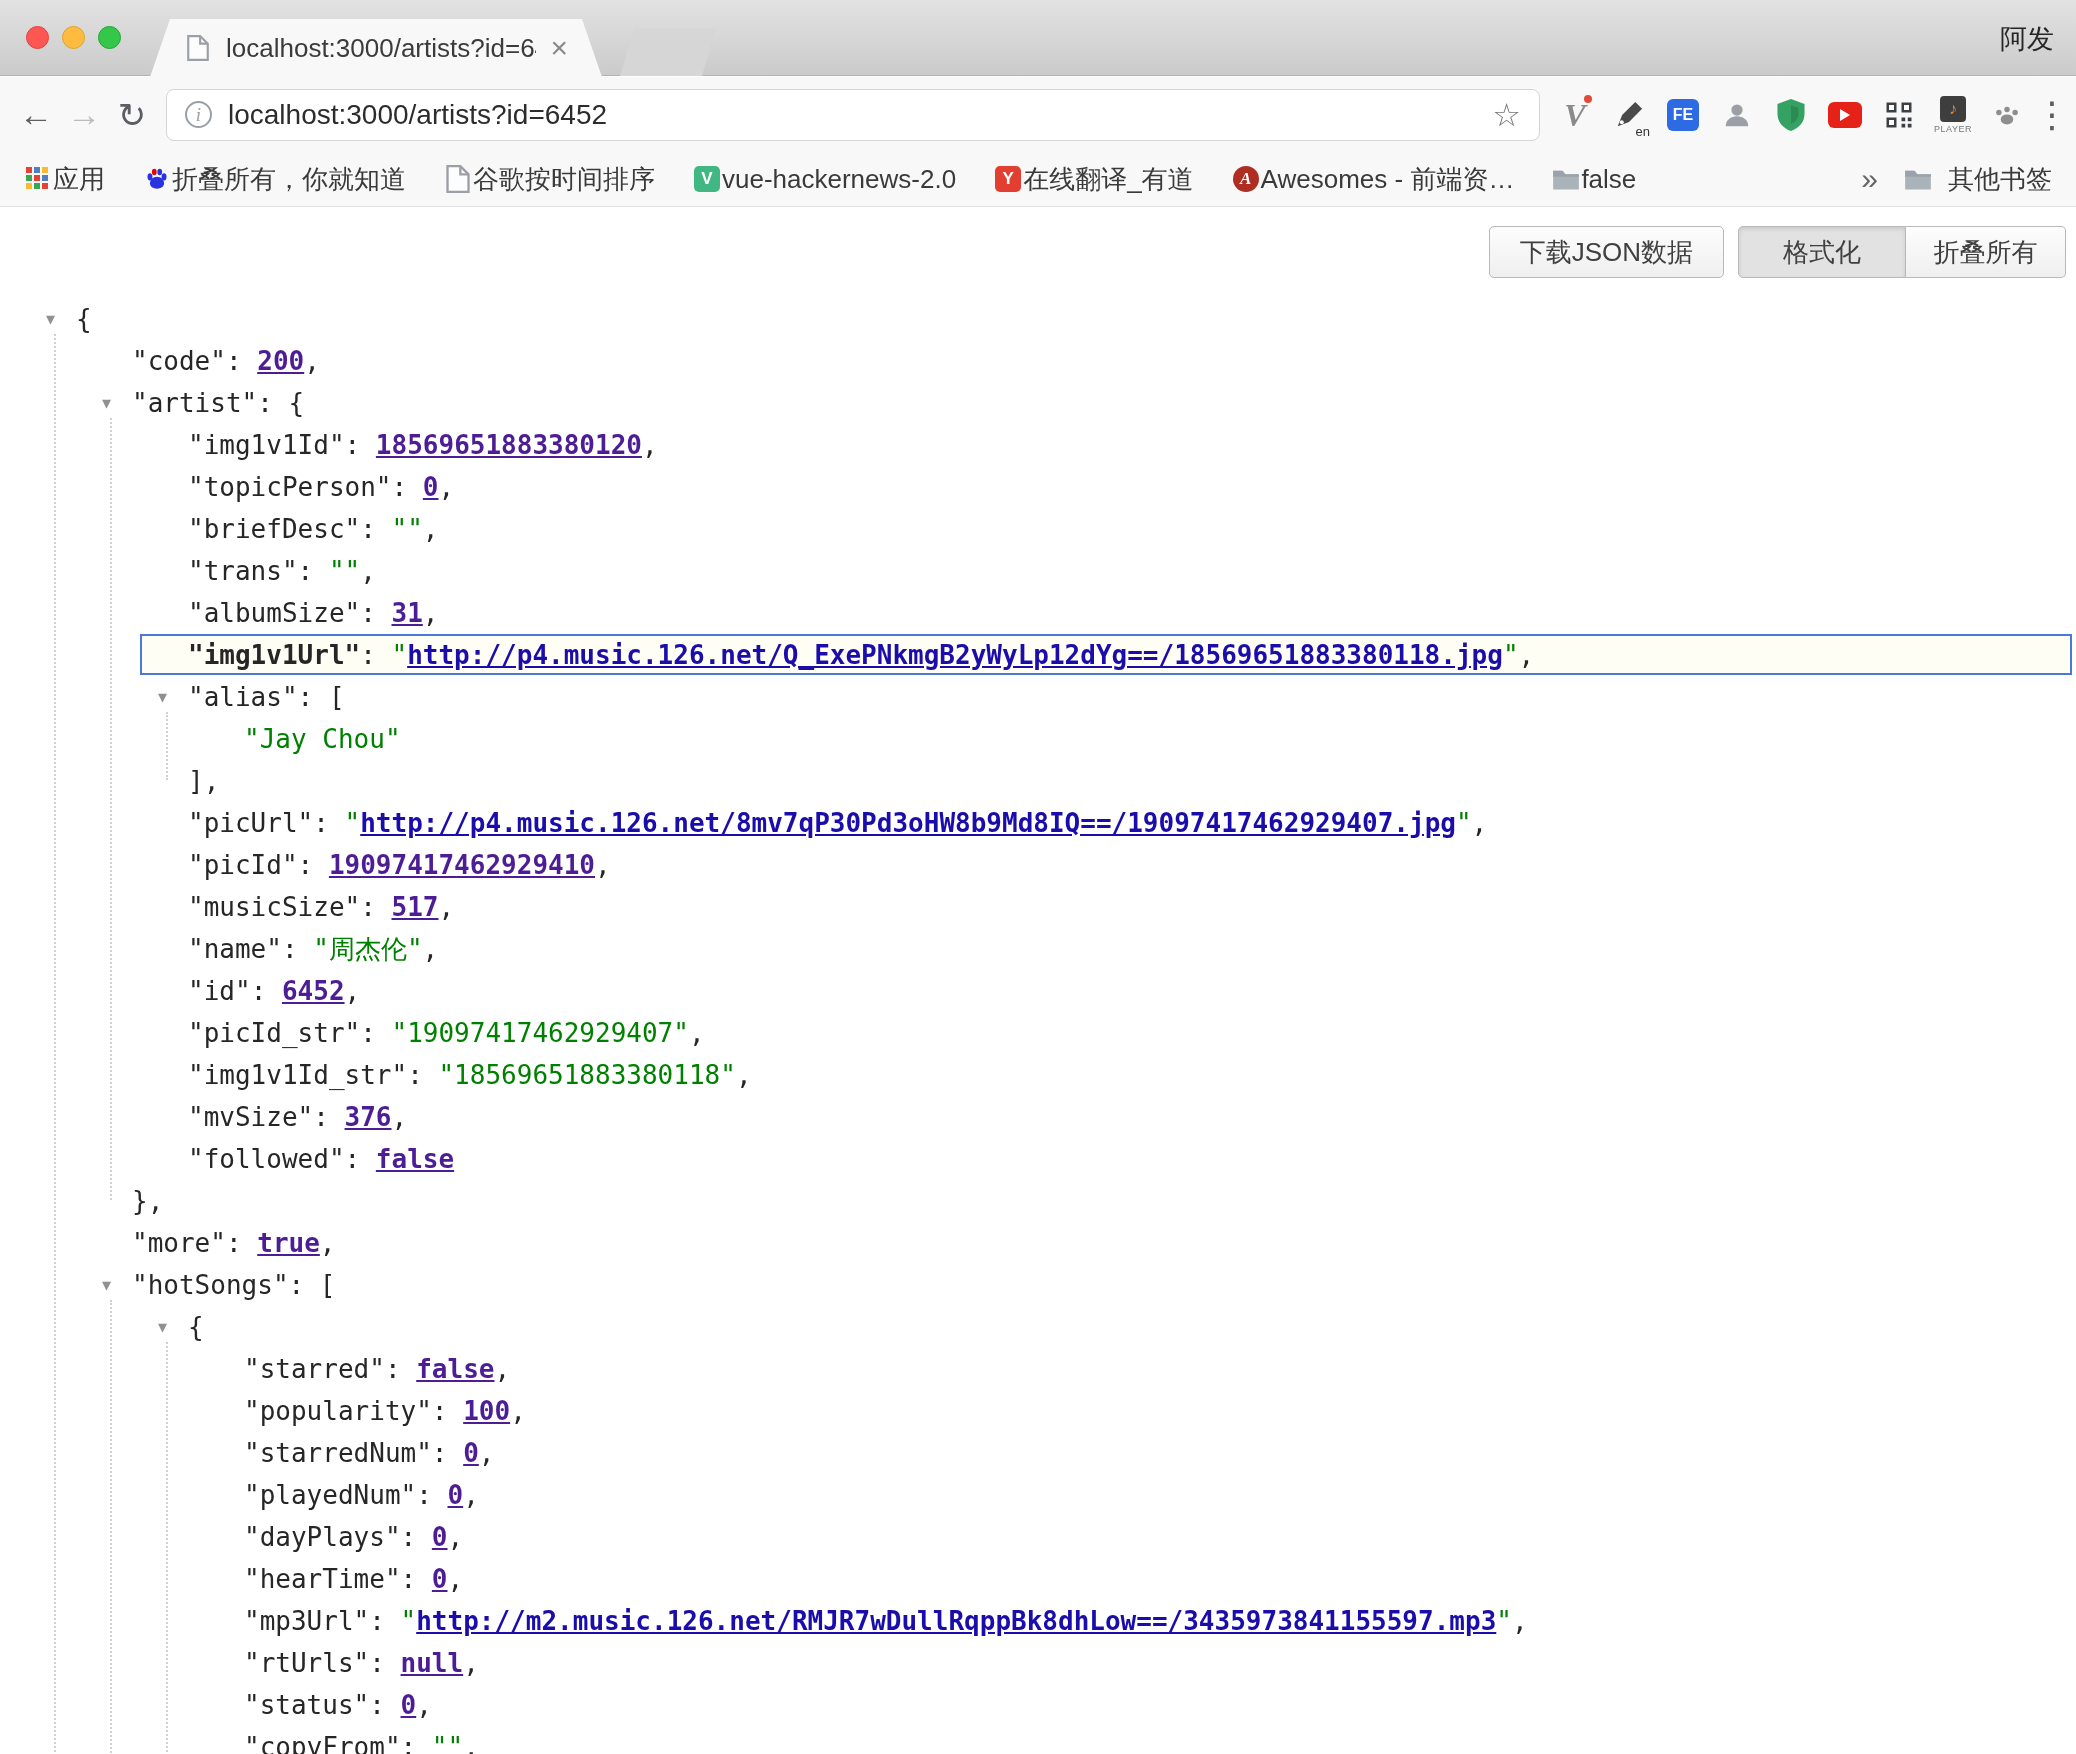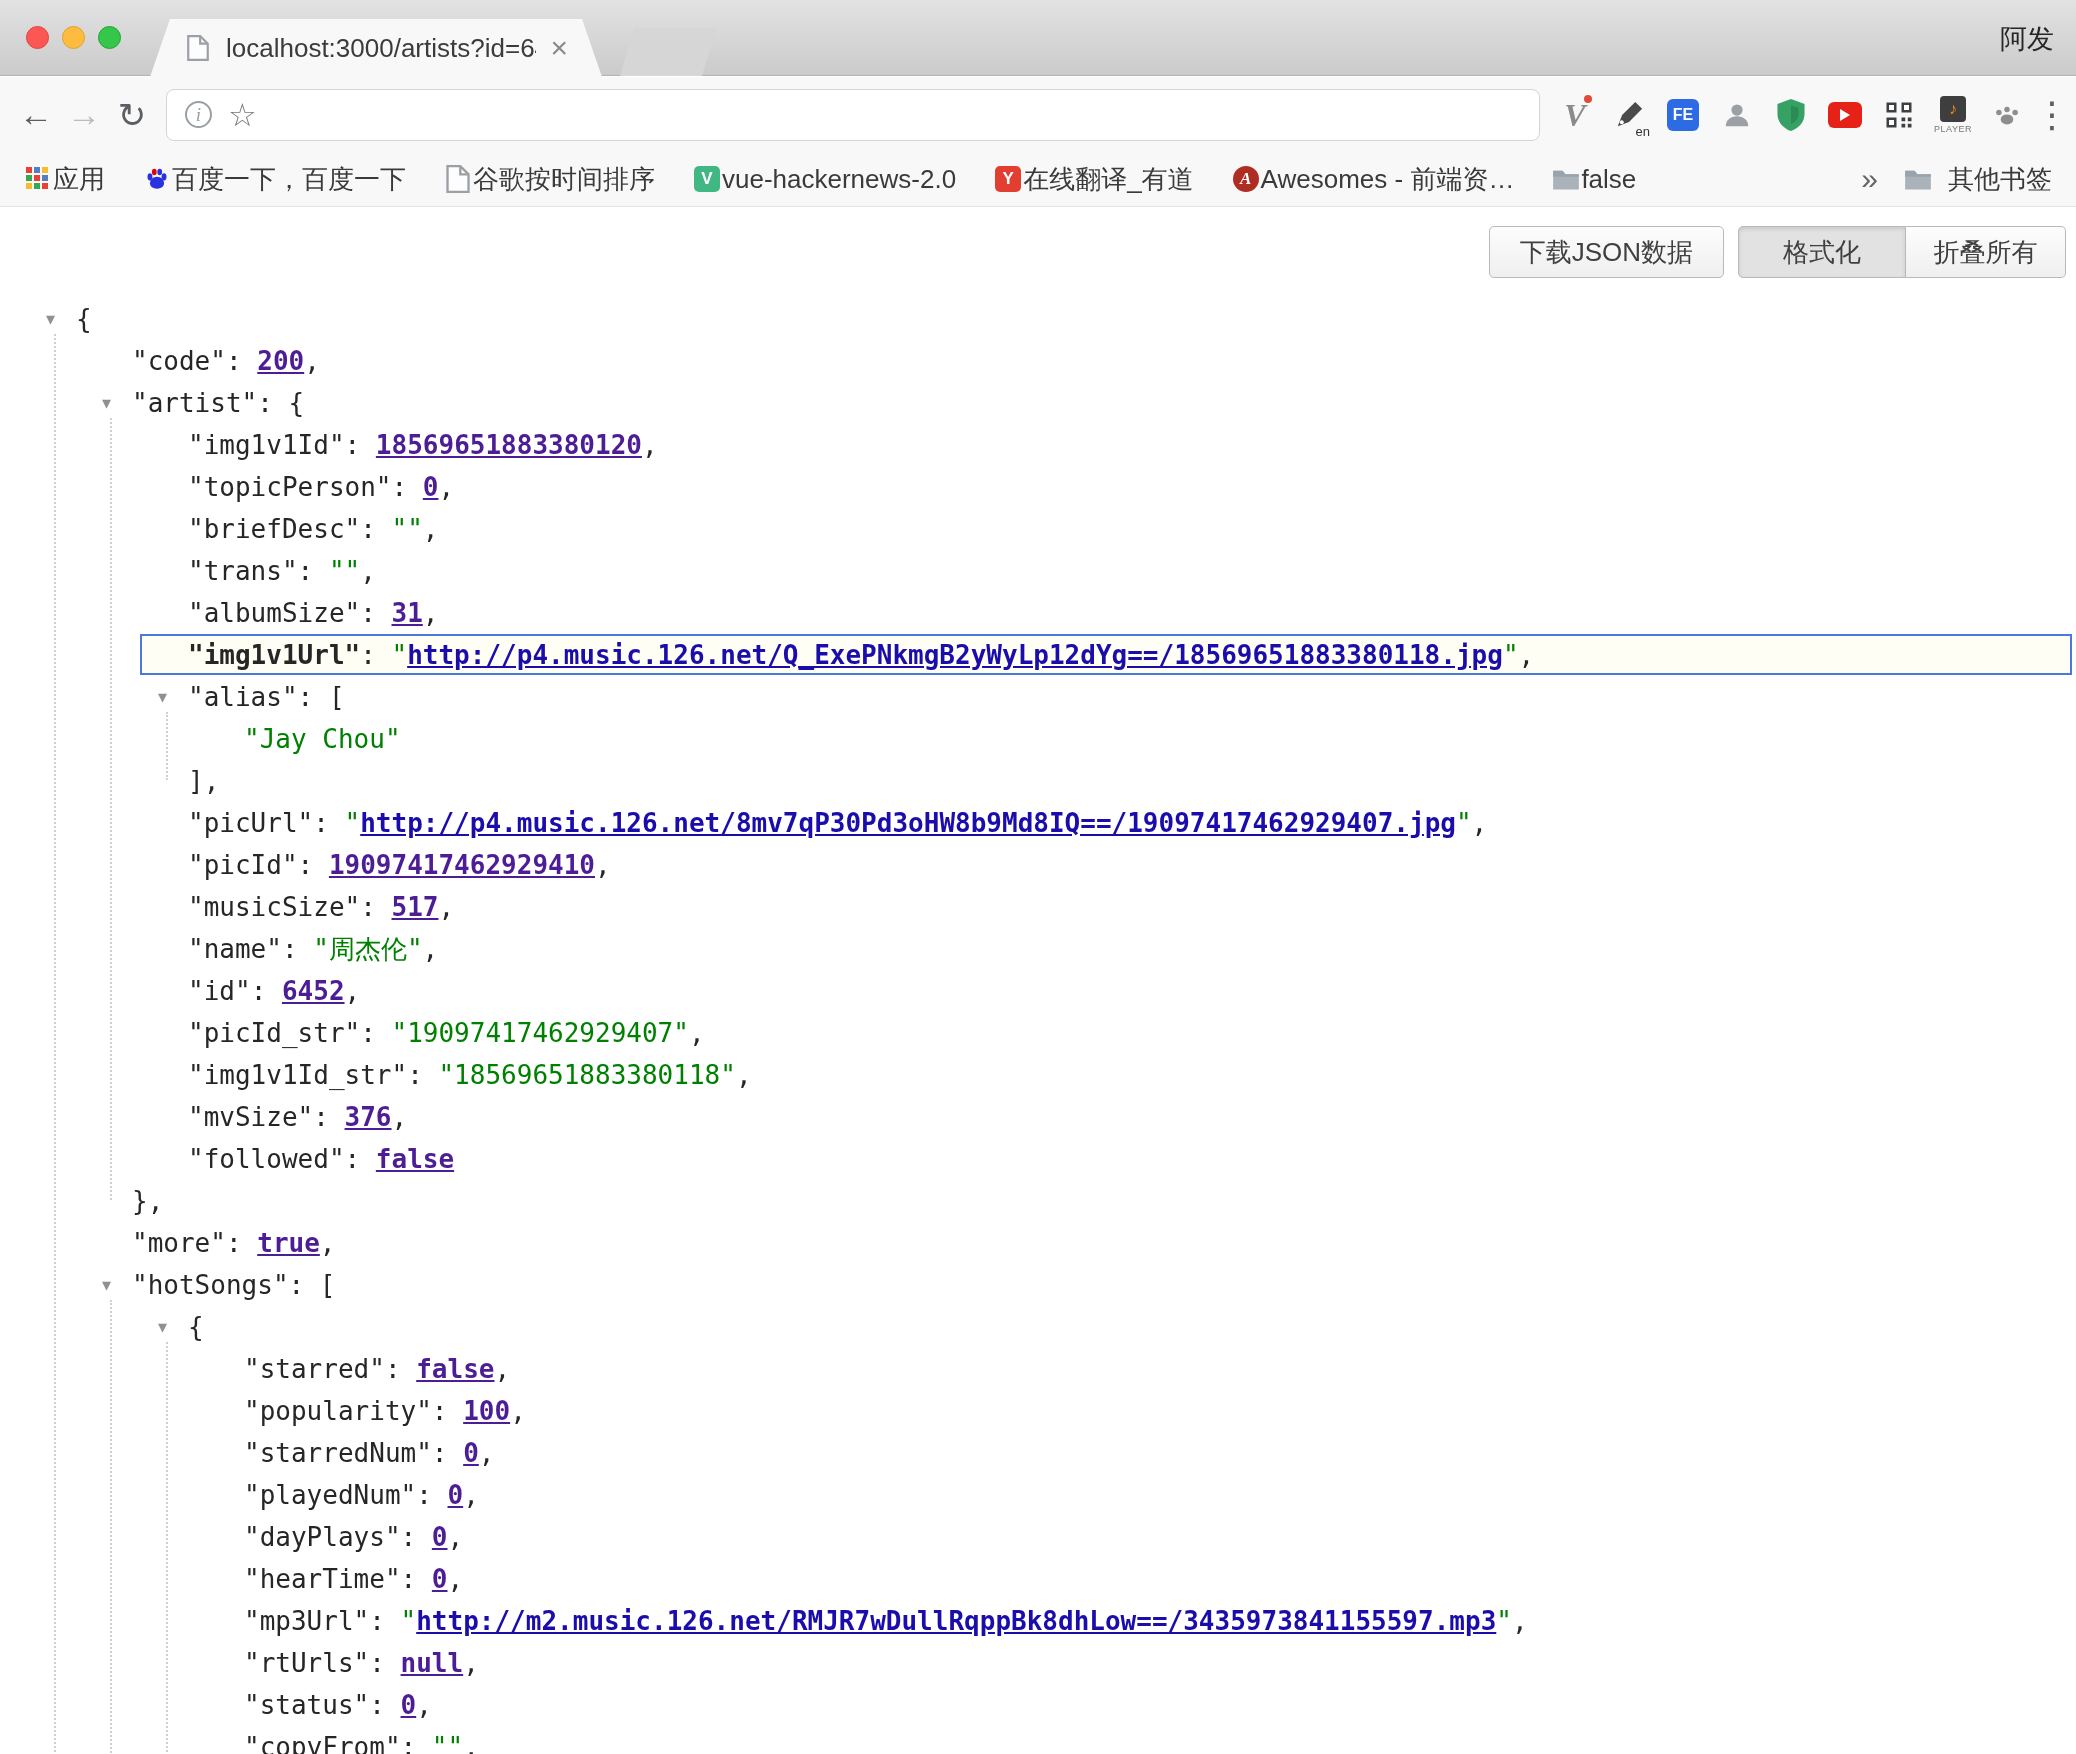--- a/index.html
+++ b/index.html
@@ -92,20 +92,21 @@
     <div class="newtab"></div>
     <div class="user-label">阿发</div>
   </div>
 
   <div class="toolbar">
     <span class="nav-btn">←</span>
     <span class="nav-btn disabled">→</span>
     <span class="nav-btn">↻</span>
     <div class="omnibox">
       <span class="info-icon">i</span>
+      <span class="url-text">localhost:3000/artists?id=6452</span>
       <span class="star-icon">☆</span>
     </div>
     <div class="ext-area">
         <span class="ext">
           <span class="xv">V</span>
           <span class="xv-dot"></span>
         </span>
         <span class="ext">
           <svg width="30" height="30" viewBox="0 0 24 24">
             <path d="M3 21l3.5-9L17 1.5 22.5 7 12 17.5 3 21z" fill="#4A4A4A"></path>
@@ -184,21 +185,21 @@
         <div class="bm-item">
           <span class="bm-icon">
             <svg width="26" height="26" viewBox="0 0 24 24">
               <ellipse cx="5.5" cy="10" rx="2.3" ry="3.4" fill="#2932E1"></ellipse>
               <ellipse cx="18.5" cy="10" rx="2.3" ry="3.4" fill="#2932E1"></ellipse>
               <ellipse cx="9.5" cy="5.5" rx="2.2" ry="3" fill="#E10601"></ellipse>
               <ellipse cx="14.5" cy="5.5" rx="2.2" ry="3" fill="#2932E1"></ellipse>
               <path d="M12 10c3.5 0 6.5 2.6 6.5 6 0 3-2.9 5-6.5 5S5.5 19 5.5 16c0-3.4 3-6 6.5-6z" fill="#2932E1"></path>
             </svg>
           </span>
-          <span class="bm-label">百度一下，百度一下</span>
+          <span class="bm-label">折叠所有，你就知道</span>
         </div>
         <div class="bm-item">
           <span class="bm-icon">
             <svg width="24" height="28" viewBox="0 0 20 24">
               <path d="M1 1h11l7 7v15H1z" fill="#FDFDFD" stroke="#9AA0A6" stroke-width="2"></path>
               <path d="M12 1v7h7" fill="none" stroke="#9AA0A6" stroke-width="2"></path>
             </svg>
           </span>
           <span class="bm-label">谷歌按时间排序</span>
         </div>

